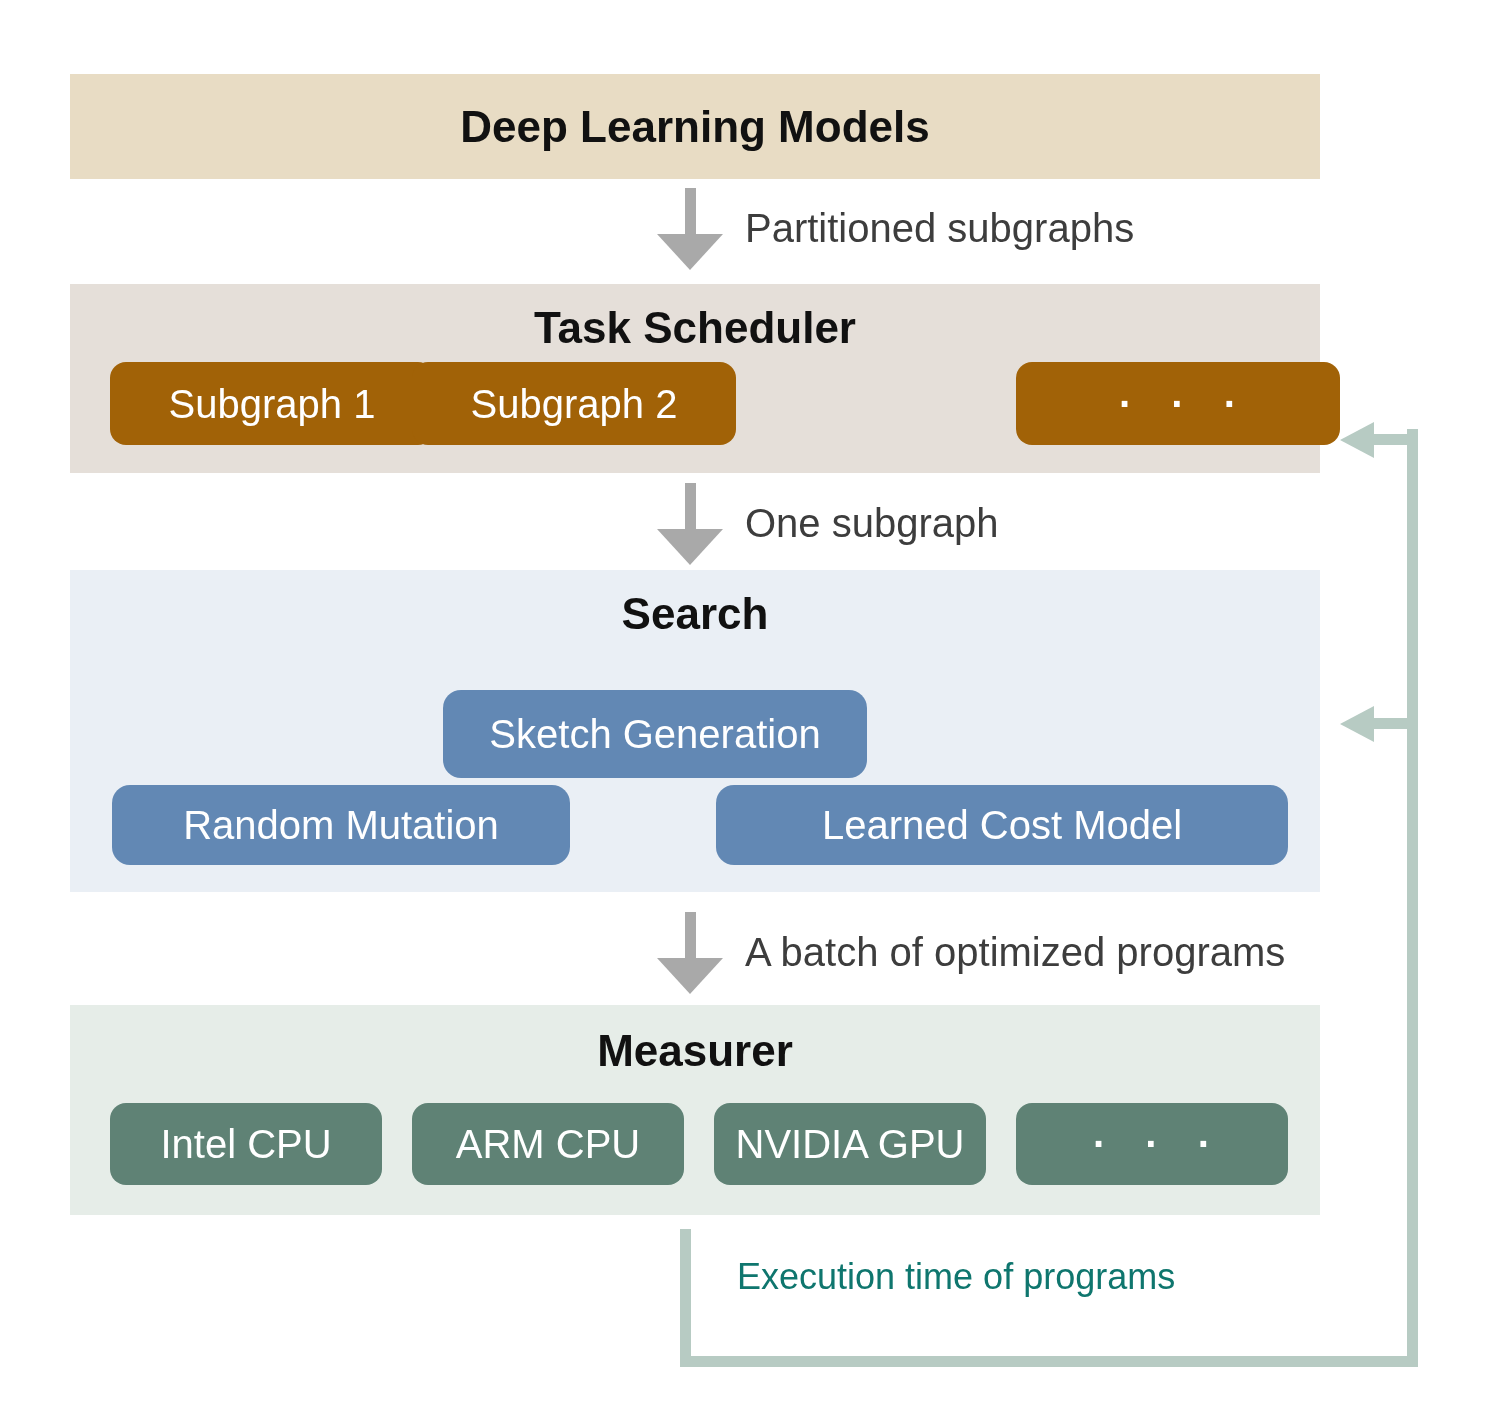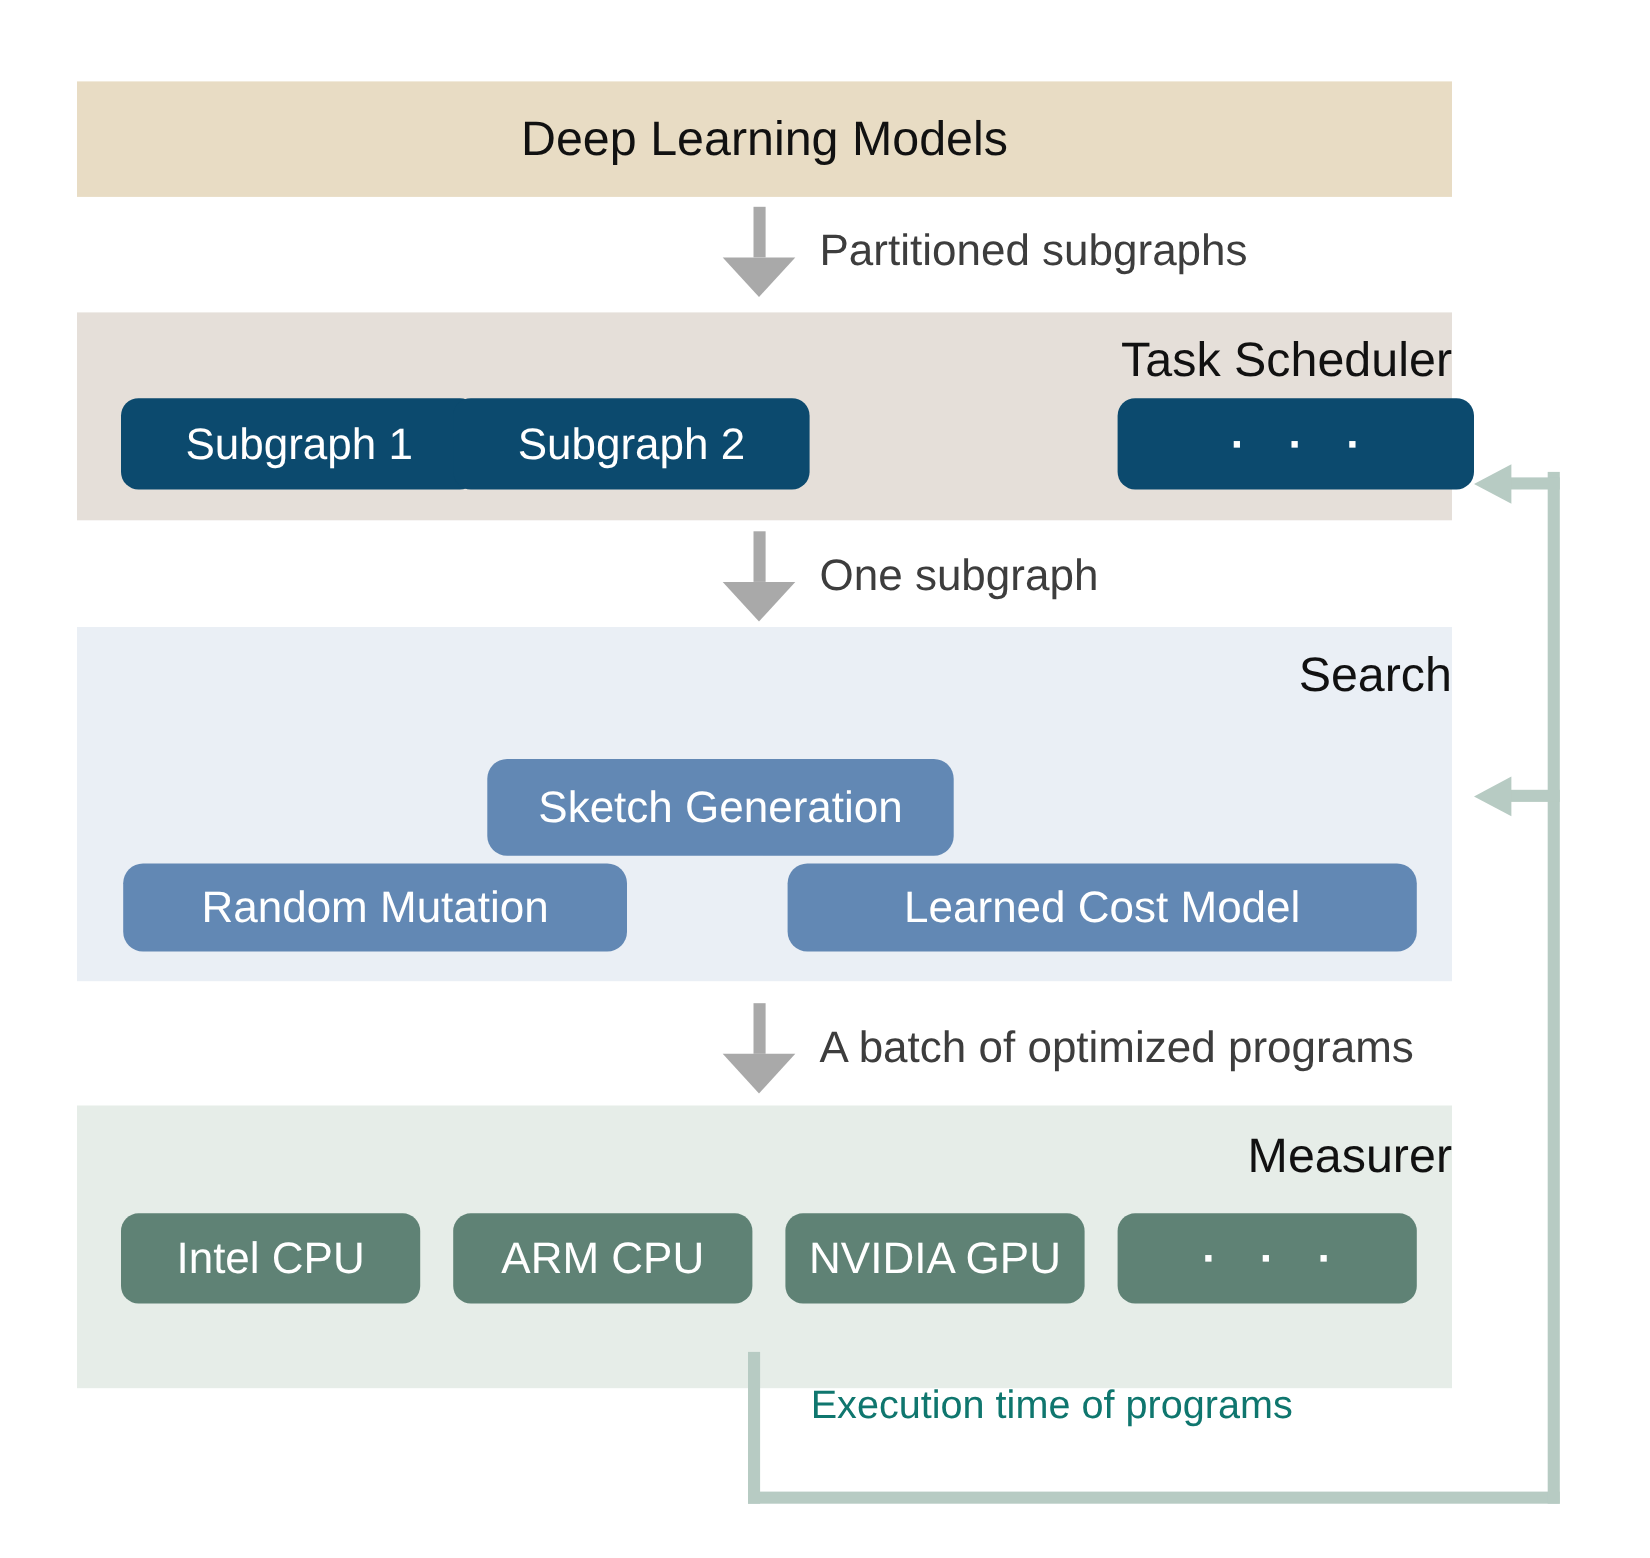--- a/index.html
+++ b/index.html
@@ -9,37 +9,36 @@
     background:#ffffff;
     font-family:"Liberation Sans", sans-serif;
     overflow:hidden;
   }
   
   .big-box{
     position:absolute;left:70px;width:1250px;
     box-sizing:border-box;text-align:center;
   }
   .big-box .title{
-    margin:0;font-size:44px;font-weight:400;color:#111111;
+    margin:0;font-size:44px;font-weight:700;color:#111111;
     line-height:1.25;
-    text-align:right;
   }
   .box-dl{top:74px;height:105px;background:#e8dcc4;
     display:flex;align-items:center;justify-content:center;}
   .box-ts{top:284px;height:189px;background:#e5dfd9;padding-top:16px;}
   .box-se{top:570px;height:322px;background:#eaeff5;padding-top:16px;}
-  .box-me{top:1005px;height:257px;background:#e6ede8;padding-top:18px;}
+  .box-me{top:1005px;height:210px;background:#e6ede8;padding-top:18px;}
 
   
   .chip{
     position:absolute;height:83px;border-radius:16px;
     display:flex;align-items:center;justify-content:center;
     color:#ffffff;font-size:40px;line-height:1;white-space:nowrap;
   }
-  .chip.brown{background:#0c4a6e;top:78px;width:324px;}
+  .chip.brown{background:#a16207;top:78px;width:324px;}
   .chip.green{background:#5f8275;top:98px;width:272px;height:82px;text-align:center;}
   .chip.blue{background:#6288b4;border-radius:18px;}
   .chip.c1{left:40px;} .chip.c2{left:342px;} .chip.c3{left:644px;} .chip.c4{left:946px;}
   .chip.dots{font-size:40px;font-weight:700;letter-spacing:14px;text-indent:14px;}
   .chip.sketch{left:373px;top:96px;width:424px;height:88px;margin-top:24px;}
   .chip.mutation{left:42px;top:215px;width:458px;height:80px;}
   .chip.costmodel{left:646px;top:215px;width:572px;height:80px;}
 
   
   .varrow{position:absolute;left:657px;width:66px;}

